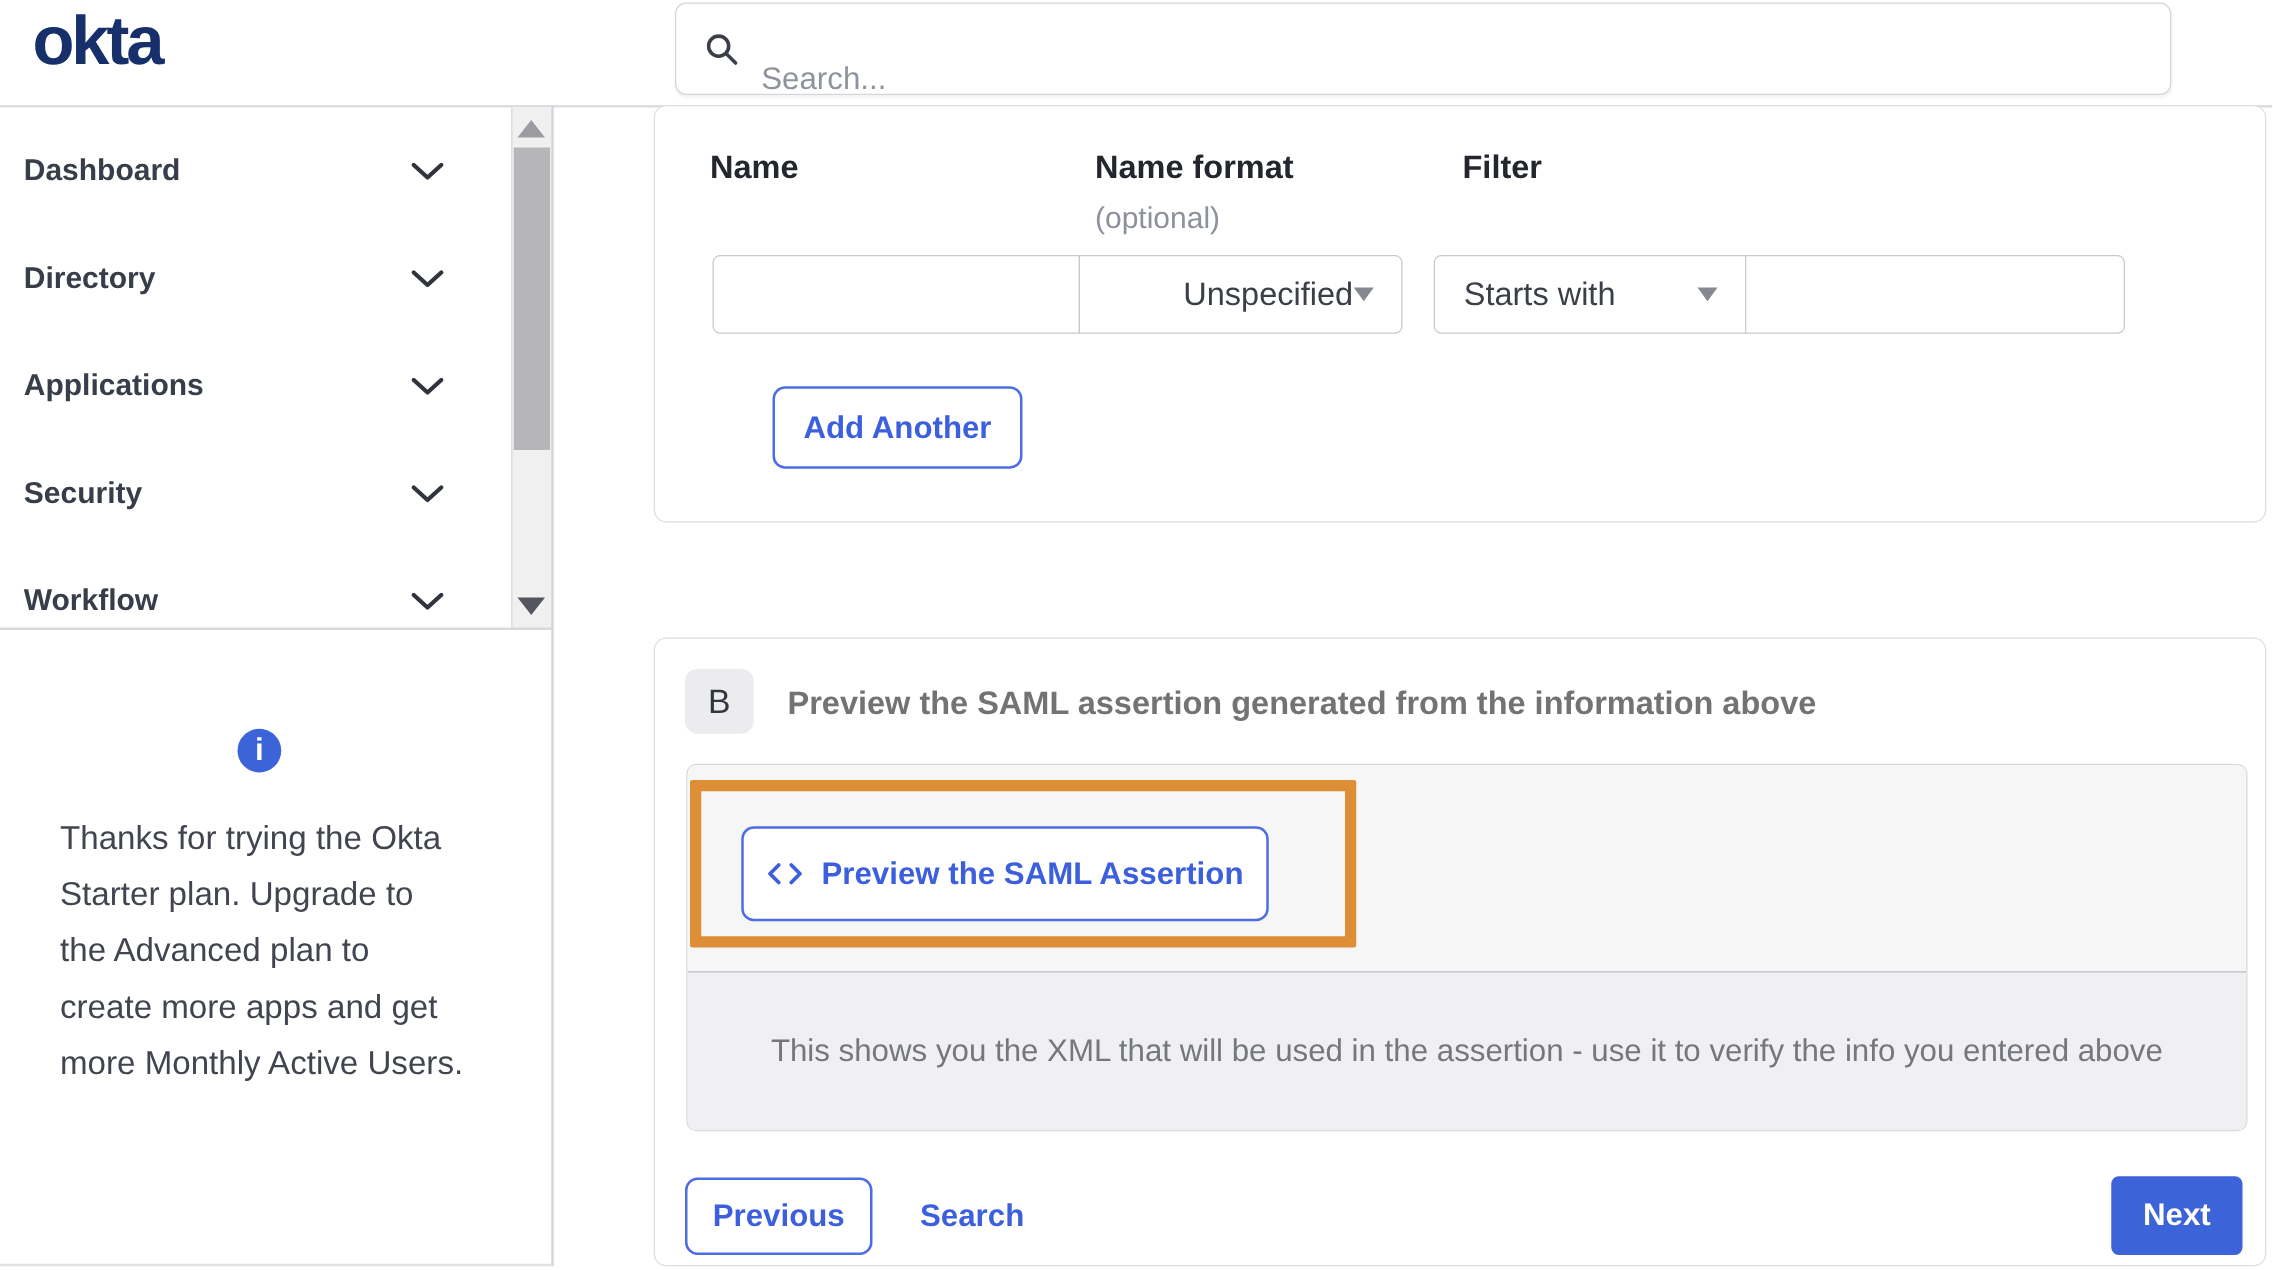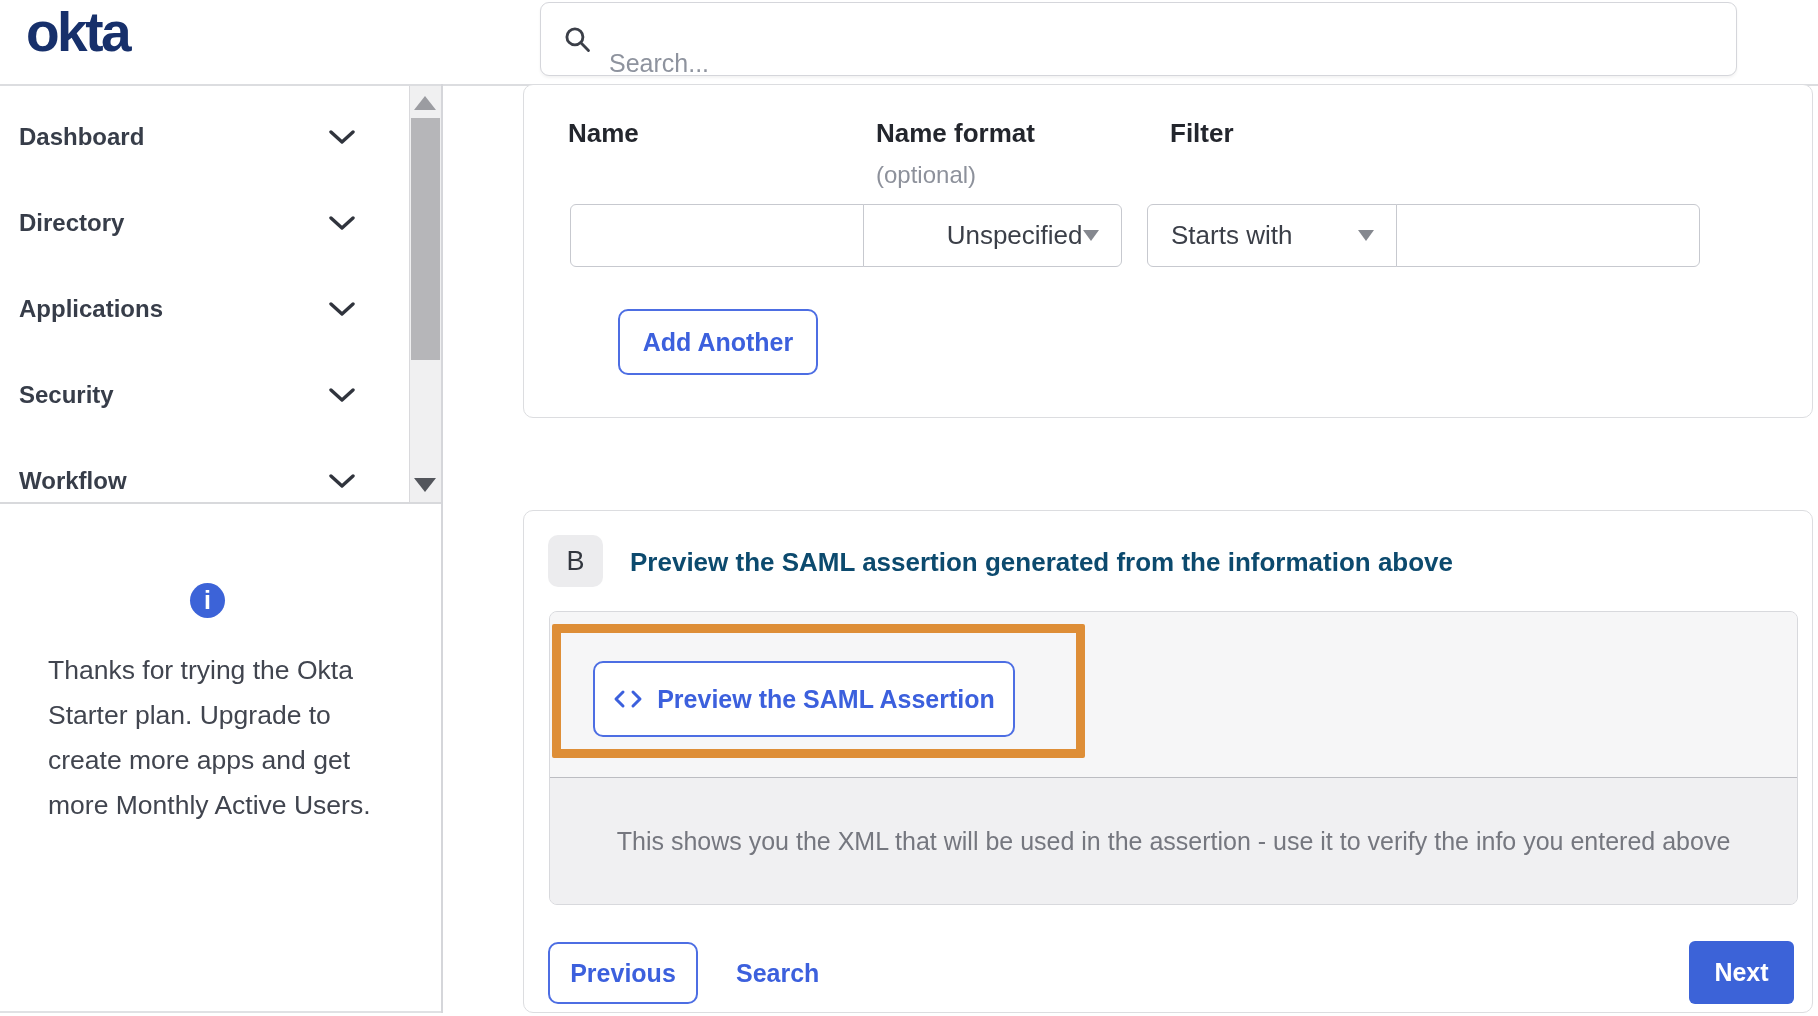--- a/index.html
+++ b/index.html
@@ -62,21 +62,21 @@
   .btn-outline{box-sizing:border-box;background:#fff;border:2.5px solid #4d6ee3;
         border-radius:10px;color:#3c60dd;font-size:25px;font-weight:700;
         display:flex;align-items:center;justify-content:center;cursor:pointer;
         font-family:inherit;}
 
   
   .card2{left:523px;top:510px;width:1290px;height:503px;}
   .b-badge{left:548px;top:535px;width:55px;height:52px;background:#ececee;border-radius:10px;
         display:flex;align-items:center;justify-content:center;
         font-size:27px;font-weight:500;color:#32363e;}
-  .section-title{left:630px;top:547px;font-size:26px;font-weight:700;color:#0c4a6e;}
+  .section-title{left:630px;top:547px;font-size:26px;font-weight:700;color:#737373;}
   .preview-panel{left:549px;top:611px;width:1249px;height:294px;box-sizing:border-box;
         border:1.5px solid #d8d9dd;border-radius:8px;background:#f6f6f7;overflow:hidden;}
   .panel-top{height:165px;background:#f6f6f7;}
   .panel-bottom{height:126px;background:#f0f0f2;border-top:1.5px solid #bcbdc2;
         display:flex;align-items:center;justify-content:center;}
   .panel-desc{font-size:25px;color:#75777f;}
   .highlight-rect{left:552px;top:624px;width:533px;height:134px;box-sizing:border-box;
         border:9px solid #de8e37;border-radius:2px;z-index:5;}
   .preview-btn{left:593px;top:661px;width:422px;height:76px;z-index:6;gap:14px;}
 
@@ -144,20 +144,21 @@
   <div class="abs scroll-thumb"></div>
   <div class="abs scroll-down"></div>
   <div class="abs sidebar-bottom-line"></div>
   <div class="abs v-divider"></div>
   <div class="abs bottom-line-left"></div>
 
   <div class="abs info-icon">i</div>
   <div class="abs plan-text">
     <div>Thanks for trying the Okta</div>
     <div>Starter plan. Upgrade to</div>
+    <div>the Advanced plan to</div>
     <div>create more apps and get</div>
     <div>more Monthly Active Users.</div>
   </div>
 
   <section class="abs card card1"></section>
 
   <div class="abs fld-label" style="left:568px;top:118px;">Name</div>
   <div class="abs fld-label" style="left:876px;top:118px;">Name format</div>
   <div class="abs fld-hint" style="left:876px;top:161px;">(optional)</div>
   <div class="abs fld-label" style="left:1170px;top:118px;">Filter</div>

